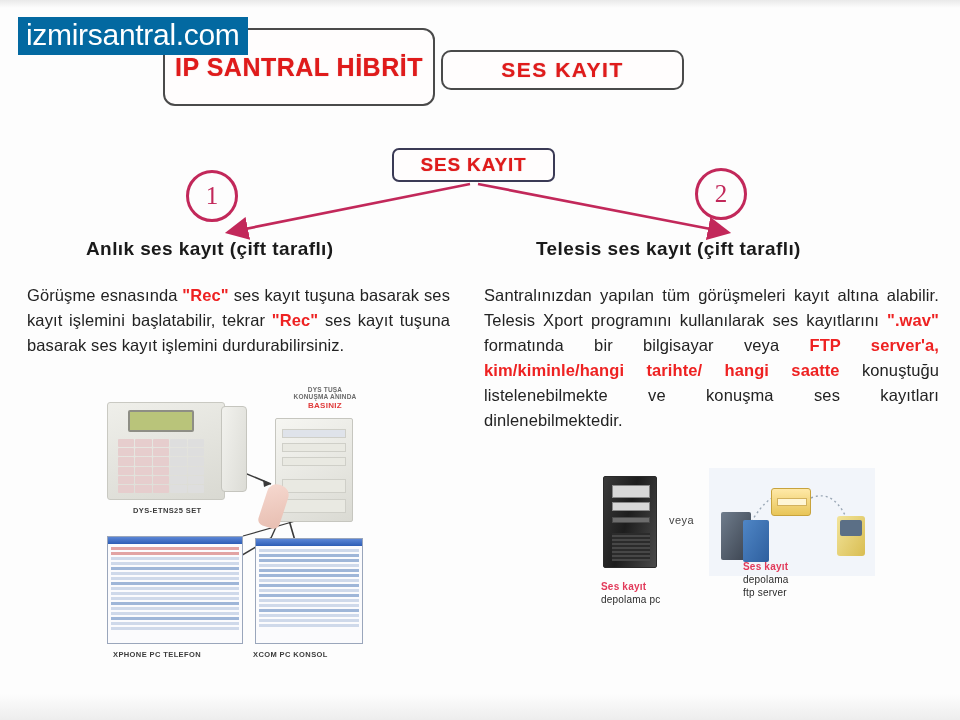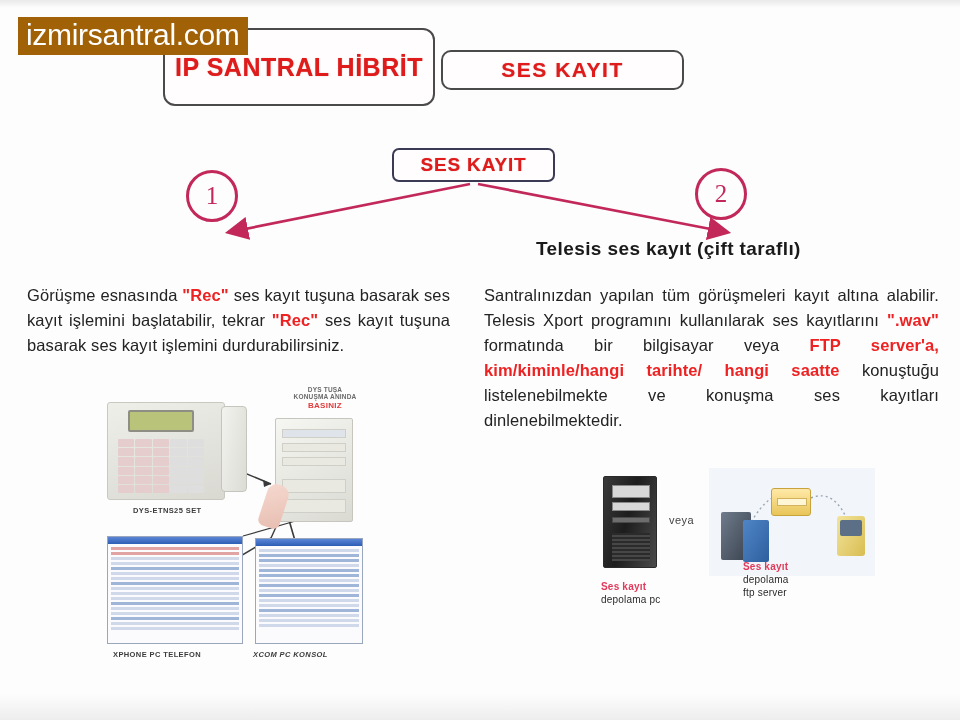--- a/index.html
+++ b/index.html
@@ -57,21 +57,21 @@
     font-weight: bold;
     font-size: 21px;
     letter-spacing: 1.5px;
     text-shadow: 0 0 1px rgba(160,0,0,.45);
   }
 
   
   .watermark {
     position: absolute;
     left: 18px; top: 17px;
-    background: #a16207;
+    background: #0369a1;
     color: #ffffff;
     font-size: 30px;
     font-family: "Liberation Sans", sans-serif;
     padding: 3px 8px 5px 8px;
     letter-spacing: -0.3px;
     line-height: 1;
     z-index: 40;
   }
 
   
@@ -303,20 +303,21 @@
     <span class="ln">SES KAYIT</span>
   </div>
 
   <div class="num-circle num-1">
     <span>1</span>
   </div>
   <div class="num-circle num-2">
     <span>2</span>
   </div>
 
+  <div class="col-head col-head-left">Anlık ses kayıt (çift taraflı)</div>
   <div class="col-head col-head-right">Telesis ses kayıt (çift taraflı)</div>
 
   <div class="para para-left"><span>Görüşme esnasında </span><span class="hl">"Rec"</span><span> ses kayıt tuşuna basarak ses kayıt işlemini başlatabilir, tekrar </span><span class="hl">"Rec"</span><span> ses kayıt tuşuna basarak ses kayıt işlemini durdurabilirsiniz.</span></div>
   <div class="para para-right"><span>Santralınızdan yapılan tüm görüşmeleri kayıt altına alabilir. Telesis Xport programını kullanılarak ses kayıtlarını </span><span class="hl">".wav"</span><span> formatında bir bilgisayar veya </span><span class="hl">FTP server'a, kim/kiminle/hangi tarihte/ hangi saatte</span><span> konuştuğu listelenebilmekte ve konuşma ses kayıtları dinlenebilmektedir.</span></div>
 
   <div class="fig-left">
 
     <svg id="fig-left-lines" viewBox="0 0 270 285">
       <line x1="96" y1="66" x2="168" y2="96" stroke="#3a3a3a" stroke-width="1.6"></line>
       <polygon points="168,96 160,92 161,99" fill="#3a3a3a"></polygon>
@@ -425,21 +426,21 @@
             <i></i>
             <i class="dark"></i>
             <i></i>
             <i></i>
             <i></i>
         </div>
       </div>
     </div>
 
     <div class="photo-caption" style="left:10px; top:262px;">XPHONE PC TELEFON</div>
-    <div class="photo-caption" style="left:150px; top:262px;font-style:italic;">XCOM PC KONSOL</div>
+    <div class="photo-caption" style="left:150px; top:262px;">XCOM PC KONSOL</div>
   </div>
 
   <div class="fig-right">
 
     <div class="tower">
       <div class="bay b1"></div>
       <div class="bay b2"></div>
       <div class="bay b3"></div>
       <div class="vent"></div>
     </div>

